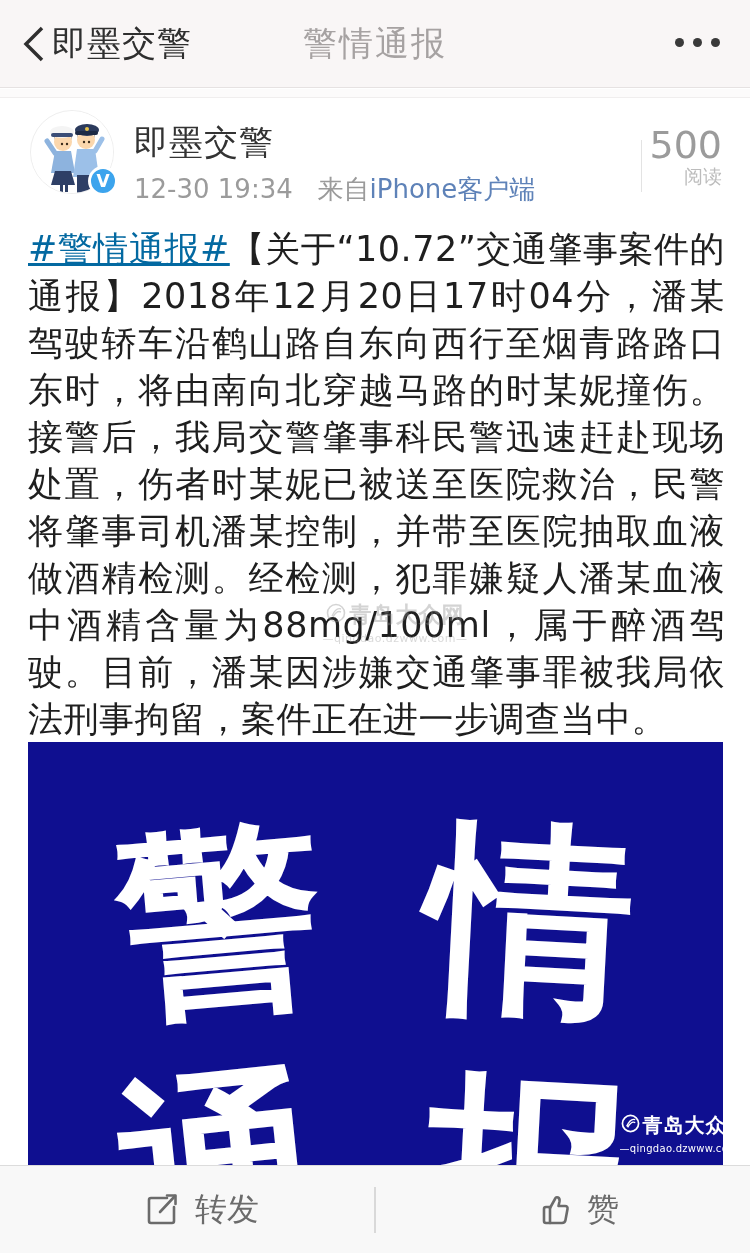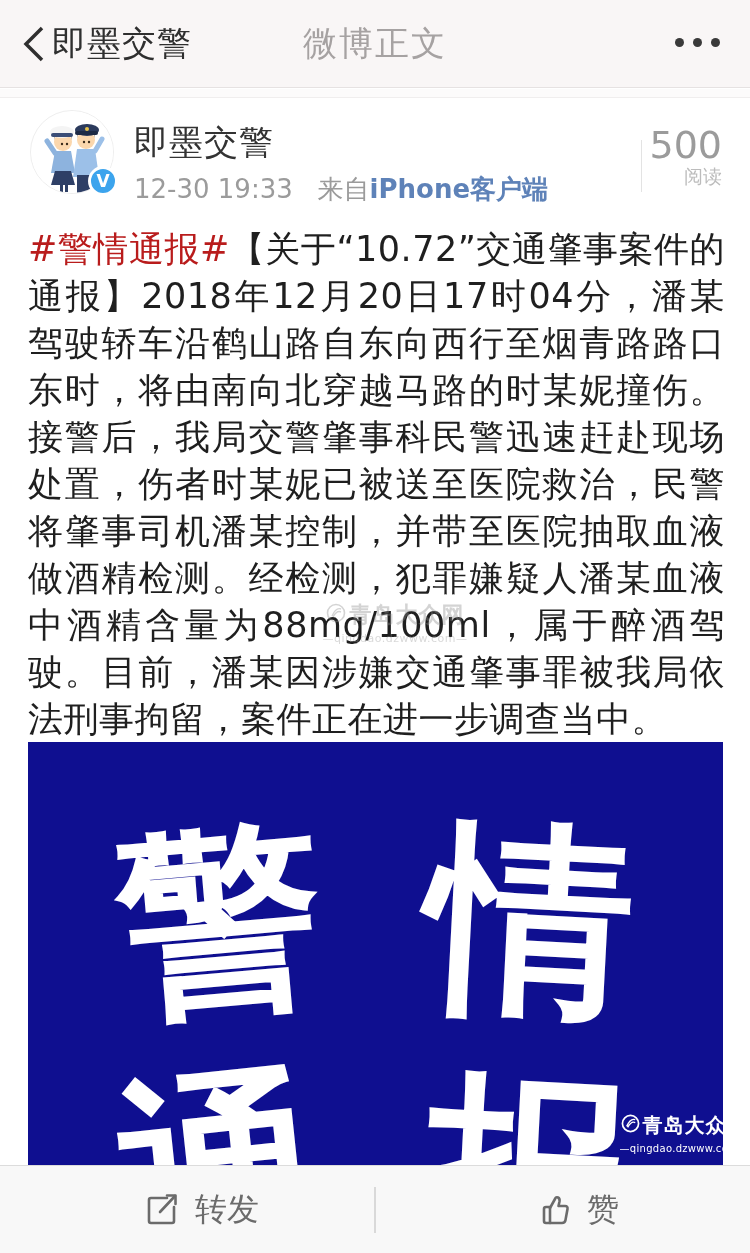--- a/index.html
+++ b/index.html
@@ -25,31 +25,31 @@
   .avatar-wrap { position:absolute; left:30px; top:110px; width:84px; height:84px; cursor:pointer; }
   .avatar { width:84px; height:84px; border-radius:50%; overflow:hidden; background:#fff;
             border:1px solid #eee; }
   .v-badge { position:absolute; right:-4px; bottom:-2px; width:30px; height:30px;
              border-radius:50%; background:#3ca4ed; border:3px solid #fff;
              color:#fff; font-size:17px; font-weight:bold; display:flex;
              align-items:center; justify-content:center; }
   .username { position:absolute; left:134px; top:120px; font-size:34px; color:#333;
               letter-spacing:1px; cursor:pointer; }
   .meta-row { position:absolute; left:134px; top:172px; font-size:26px; color:#9b9b9b; }
-  .meta-row .src-link { color:#5e82b8;font-weight:bold; }
+  .meta-row .src-link { color:#5e82b8; }
   .read-divider { position:absolute; left:641px; top:140px; width:1px; height:52px; background:#e3e3e3; }
   .read-box { position:absolute; right:28px; top:128px; text-align:right; }
   .read-count { font-size:38px; color:#9b9b9b; line-height:34px; }
   .read-label { font-size:19px; color:#bcbcbc; line-height:28px; }
 
   
   .post-text { position:absolute; left:28px; top:226px; width:697px;
                font-size:35px; line-height:47px; color:#1f1f1f;
                letter-spacing:0.5px; text-align:justify; word-break:break-all; }
-  .post-text .hashtag { color:#b91c1c; cursor:pointer; }
+  .post-text .hashtag { color:#0369a1; cursor:pointer;text-decoration:underline; }
 
   
   .wm-gray { position:absolute; left:295px; top:600px; width:200px; text-align:center;
              opacity:0.38; pointer-events:none; }
   .wm-gray .wm-line1 { display:flex; align-items:center; justify-content:center; gap:4px;
                        color:#8e8e8e; font-size:22px; font-weight:bold; letter-spacing:1px; }
   .wm-gray .wm-line2 { color:#9a9a9a; font-size:11px; margin-top:2px; letter-spacing:0.5px; }
 
   
   .notice-img { position:absolute; left:28px; top:742px; width:695px; height:423px;
@@ -80,21 +80,21 @@
             gap:14px; color:#6b6b6b; font-size:32px; cursor:pointer; height:100%;margin-left:28px; }
   .tb-sep { width:1px; height:46px; background:#d9d9d9; }
   .tb-btn svg { display:block; }
 </style>
 </head>
 <body>
 
 <div class="screen">
 
   <div class="navbar">
-    <div class="nav-title">微博正文</div>
+    <div class="nav-title">警情通报</div>
     <div class="nav-back">
       <span>
         <svg width="24" height="40" viewBox="0 0 24 40">
           <polyline points="20,4 4,20 20,36" fill="none" stroke="#2f2f2f" stroke-width="3.5"></polyline>
         </svg>
       </span>
       <span class="nav-back-label">即墨交警</span>
     </div>
     <div class="nav-more">
       <i></i>
@@ -141,21 +141,21 @@
             <circle cx="53" cy="31" r="1.2" fill="#3a2a1a"></circle>
             <circle cx="58" cy="31" r="1.2" fill="#3a2a1a"></circle>
           </g>
         </g>
       </svg>
     </div>
     <div class="v-badge">V</div>
   </div>
   <div class="username">即墨交警</div>
   <div class="meta-row">
-    <span>12-30 19:33</span>
+    <span>12-30 19:34</span>
     <span>&nbsp;</span>
     <span>来自</span><span class="src-link">iPhone客户端</span>
   </div>
   <div class="read-divider"></div>
   <div class="read-box">
     <div class="read-count">500</div>
     <div class="read-label">阅读</div>
   </div>
 
   <div class="post-text"><span class="hashtag">#警情通报#</span><span>【关于“10.72”交通肇事案件的通报】2018年12月20日17时04分，潘某驾驶轿车沿鹤山路自东向西行至烟青路路口东时，将由南向北穿越马路的时某妮撞伤。接警后，我局交警肇事科民警迅速赶赴现场处置，伤者时某妮已被送至医院救治，民警将肇事司机潘某控制，并带至医院抽取血液做酒精检测。经检测，犯罪嫌疑人潘某血液中酒精含量为88mg/100ml，属于醉酒驾驶。目前，潘某因涉嫌交通肇事罪被我局依法刑事拘留，案件正在进一步调查当中。</span></div>

